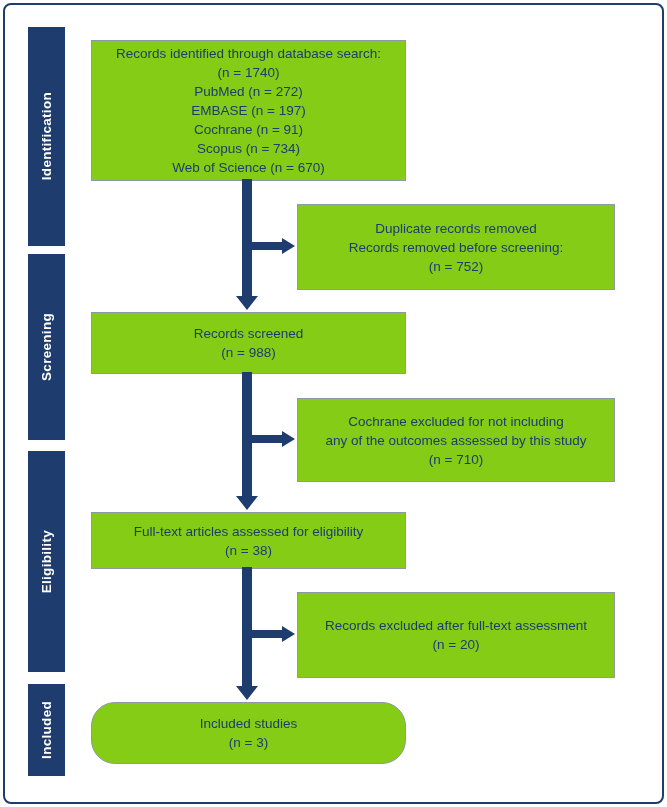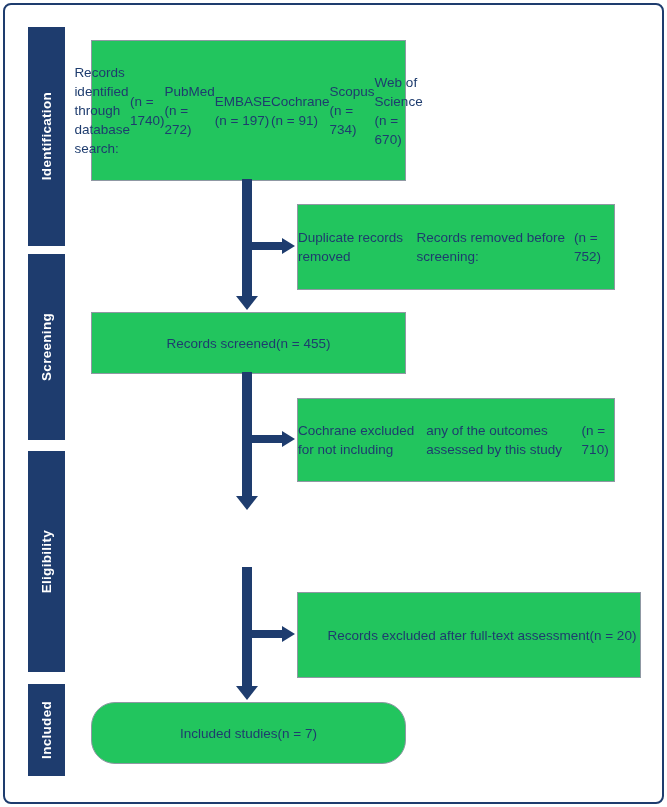--- a/index.html
+++ b/index.html
@@ -38,35 +38,35 @@
     letter-spacing:.3px;
     white-space:nowrap;
   }
   .s1{top:27px;height:219px;}
   .s2{top:254px;height:186px;}
   .s3{top:451px;height:221px;}
   .s4{top:684px;height:92px;}
   
   .fbox{
     position:absolute;
-    background:#22c55e;
+    background:#84cc16;
     border:1px solid var(--box_border);
-    display:flex;flex-direction:row;
+    display:flex;flex-direction:column;
     align-items:center;justify-content:center;
     text-align:left;
     color:var(--navy);
     font-size:13.5px;
     line-height:19px;
   }
   .b1{left:91px;top:40px;width:313px;height:139px;}
   .b2{left:297px;top:204px;width:316px;height:84px;}
   .b3{left:91px;top:312px;width:313px;height:60px;}
   .b4{left:297px;top:398px;width:316px;height:82px;}
   .b5{left:91px;top:512px;width:313px;height:55px;}
-  .b6{left:297px;top:592px;width:316px;height:84px;padding-left:26px;}
+  .b6{left:297px;top:592px;width:316px;height:84px;}
   .b7{left:91px;top:702px;width:313px;height:60px;border-radius:24px;}
   
   .vshaft{position:absolute;left:242px;width:10px;background:var(--navy);}
   .vhead{
     position:absolute;left:236px;width:0;height:0;
     border-left:11px solid transparent;
     border-right:11px solid transparent;
     border-top:14px solid var(--navy);
   }
   .v1s{top:179px;height:117px;} .v1h{top:296px;}
@@ -113,38 +113,42 @@
   </div>
 
   <div class="fbox b2">
     <div>Duplicate records removed</div>
     <div>Records removed before screening:</div>
     <div>(n = 752)</div>
   </div>
 
   <div class="fbox b3">
     <div>Records screened</div>
-    <div>(n = 455)</div>
+    <div>(n = 988)</div>
   </div>
 
   <div class="fbox b4">
     <div>Cochrane excluded for not including</div>
     <div>any of the outcomes assessed by this study</div>
     <div>(n = 710)</div>
   </div>
 
+  <div class="fbox b5">
+    <div>Full-text articles assessed for eligibility</div>
+    <div>(n = 38)</div>
+  </div>
 
   <div class="fbox b6">
     <div>Records excluded after full-text assessment</div>
     <div>(n = 20)</div>
   </div>
 
   <div class="fbox b7">
     <div>Included studies</div>
-    <div>(n = 7)</div>
+    <div>(n = 3)</div>
   </div>
 
   <div class="vshaft v1s"></div>
   <div class="vhead  v1h"></div>
   <div class="hshaft h1s"></div>
   <div class="hhead  h1h"></div>
 
   <div class="vshaft v2s"></div>
   <div class="vhead  v2h"></div>
   <div class="hshaft h2s"></div>

